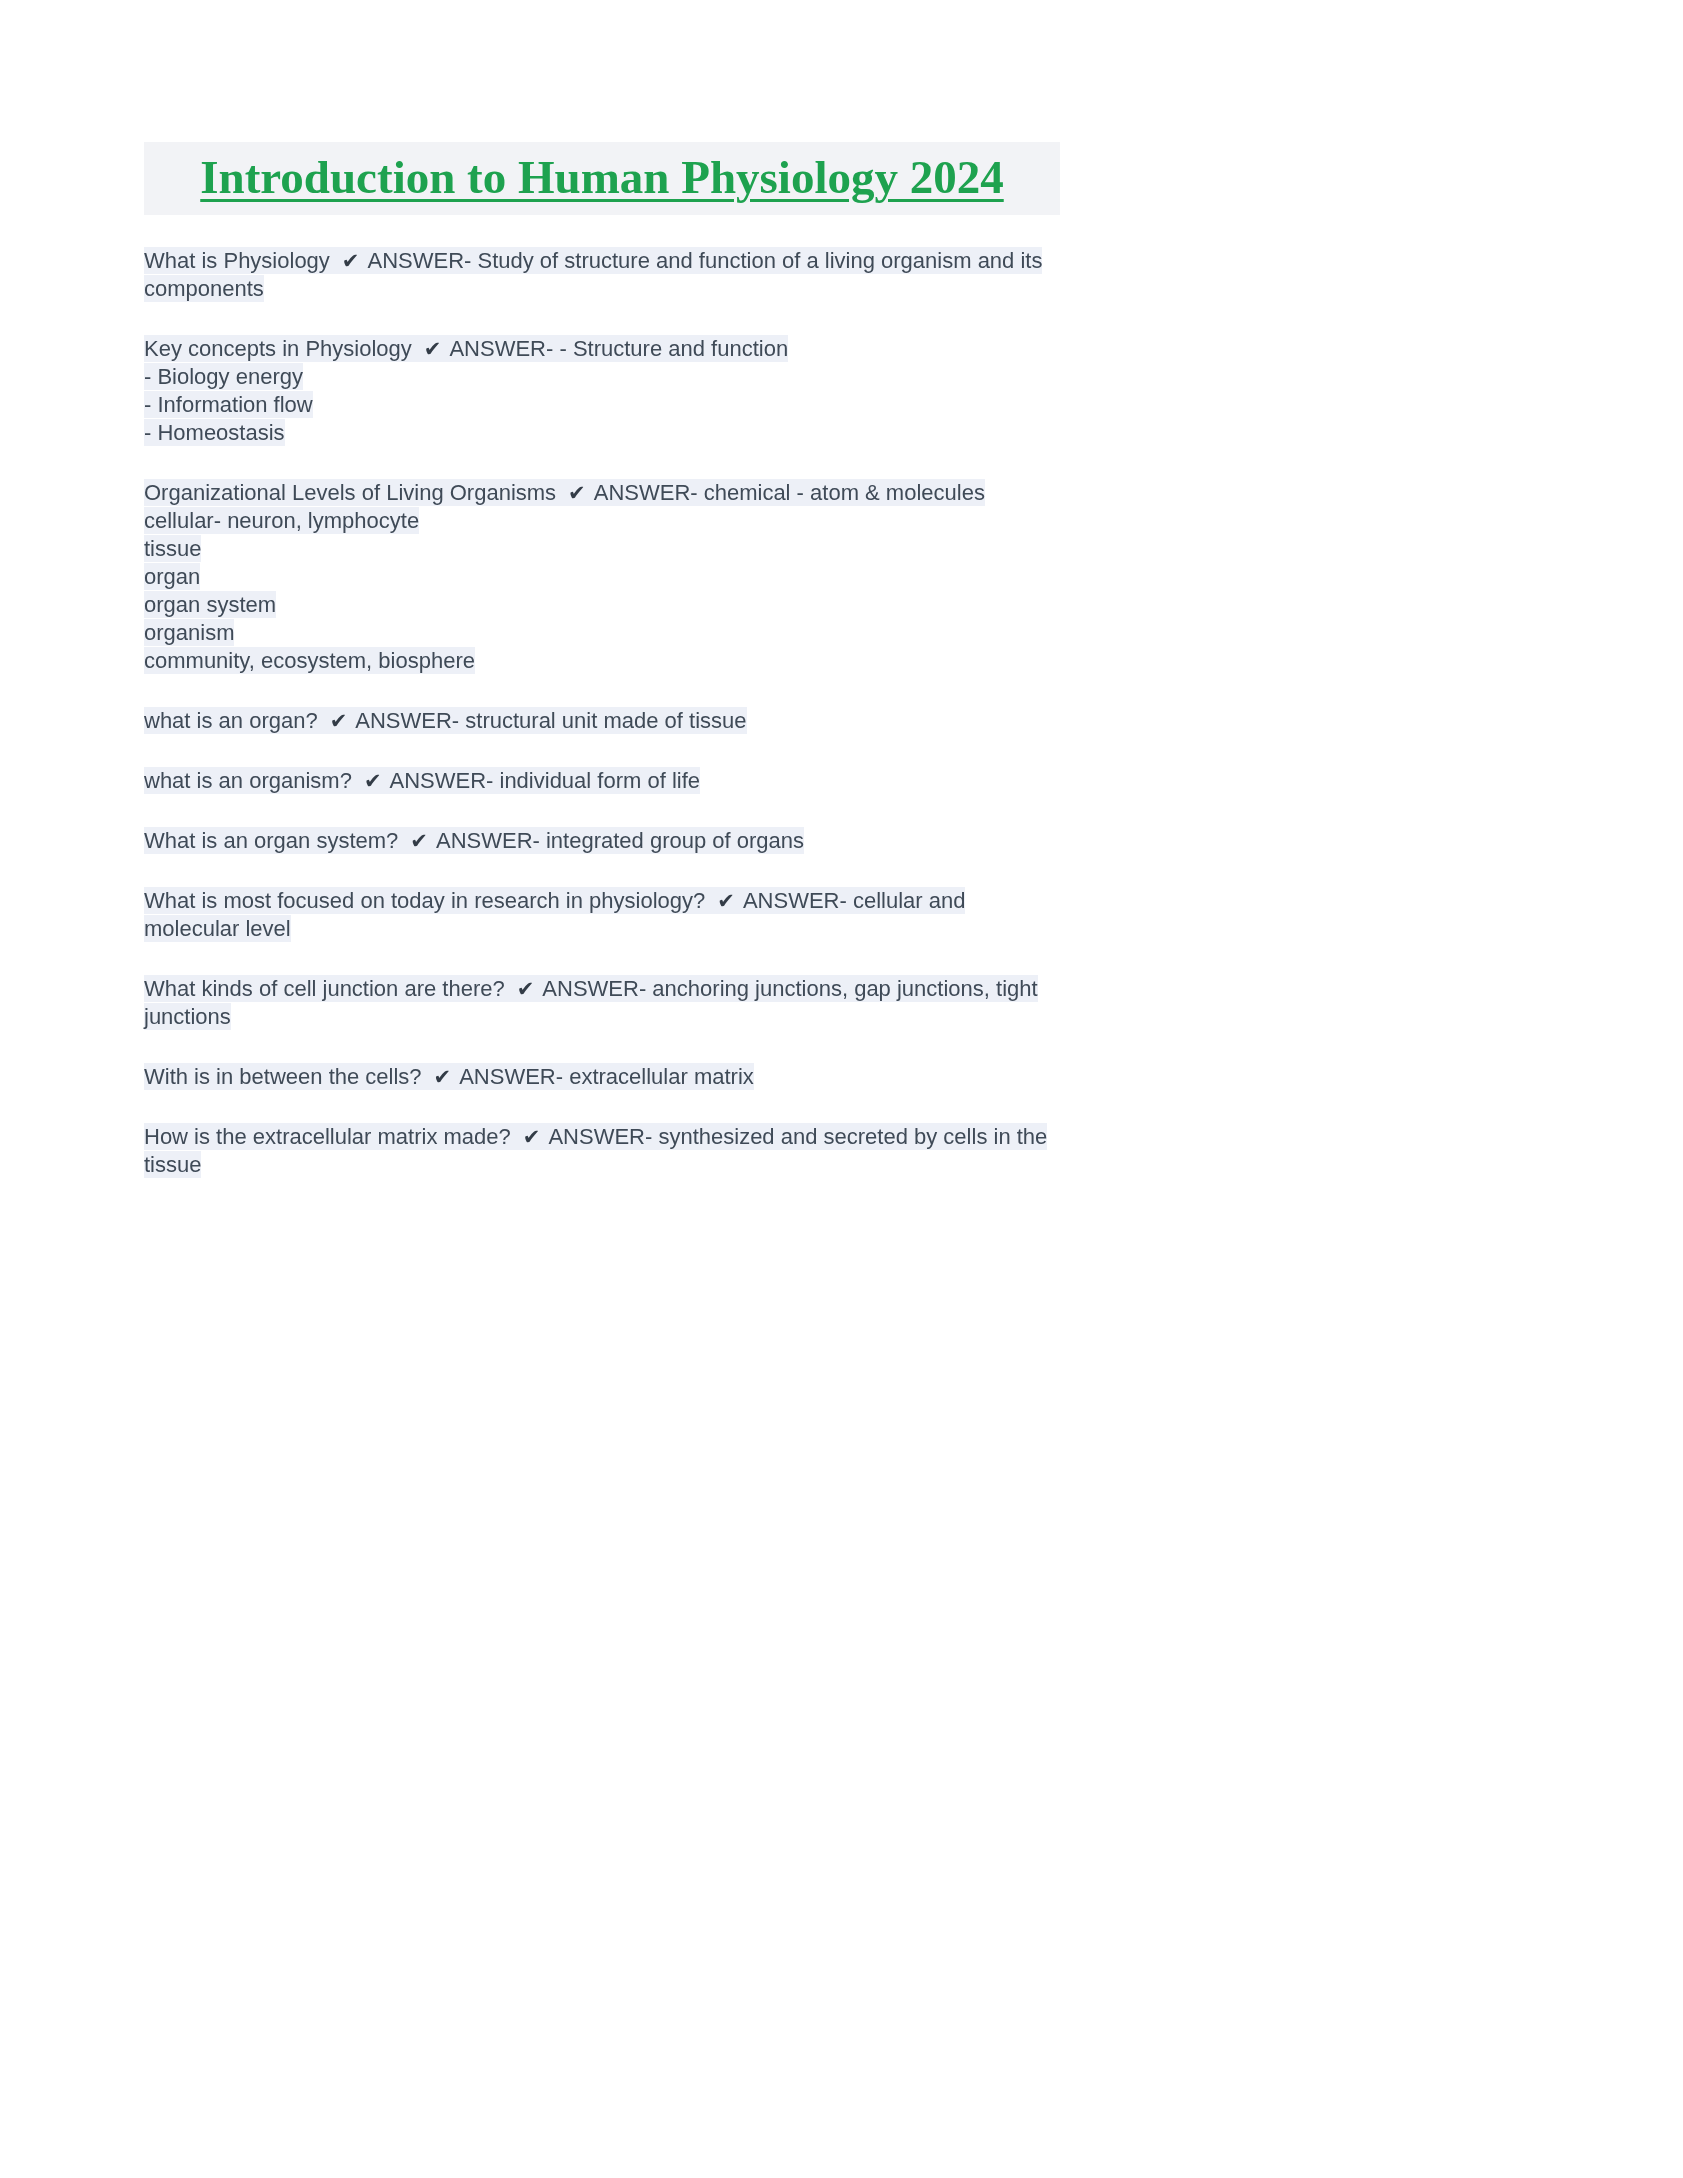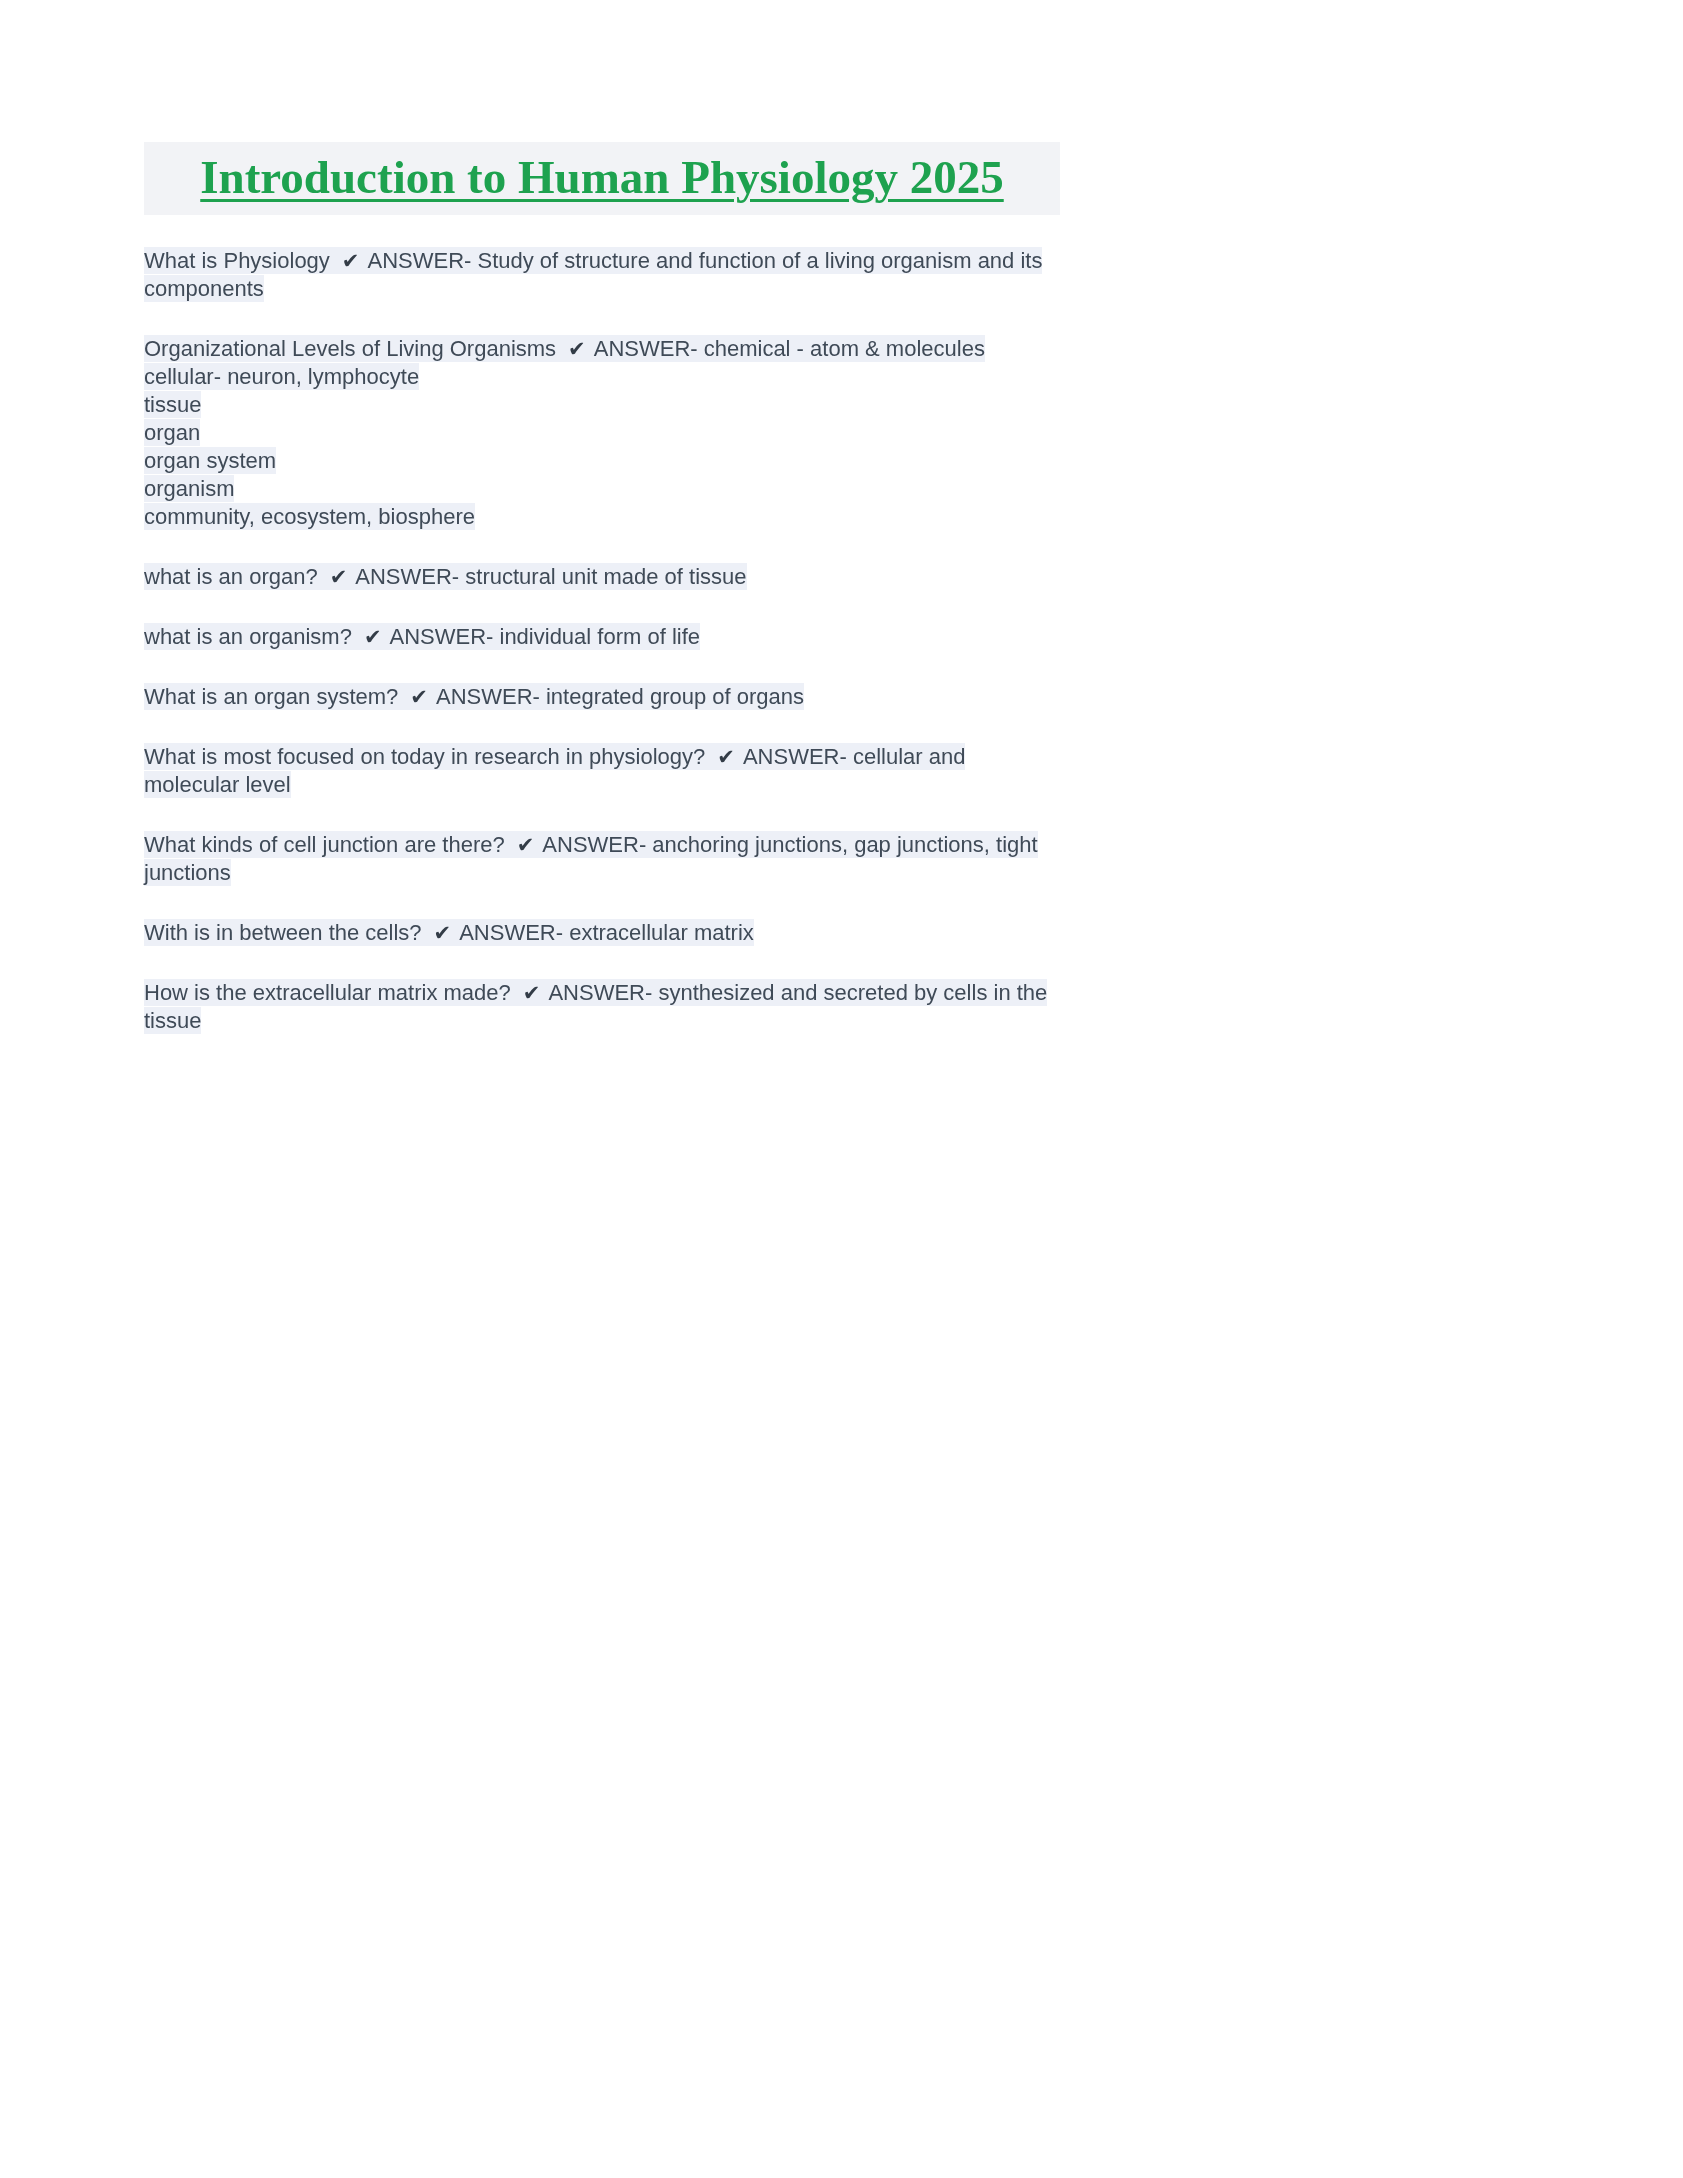--- a/index.html
+++ b/index.html
@@ -57,24 +57,25 @@
     color: #333c47;
     font-size: 21px;
   }
 </style>
 </head>
 <body>
 
 <div class="page">
   <div class="content">
     <h1 class="doc-title">
-      <span class="title-line">Introduction to Human Physiology 2025</span><br>
+      <span class="title-line">Introduction to Human Physiology 2024</span><br>
     </h1>
     <div class="qa-list">
         <p class="qa-item"><span class="hl"><span>What is Physiology</span><span class="check">✔</span><span>ANSWER- Study of structure and function of a living organism and its components</span></span></p>
+        <p class="qa-item"><span class="hl"><span>Key concepts in Physiology</span><span class="check">✔</span><span>ANSWER- - Structure and function</span></span><br><span class="hl">- Biology energy</span><br><span class="hl">- Information flow</span><br><span class="hl">- Homeostasis</span></p>
         <p class="qa-item"><span class="hl"><span>Organizational Levels of Living Organisms</span><span class="check">✔</span><span>ANSWER- chemical - atom &amp; molecules</span></span><br><span class="hl">cellular- neuron, lymphocyte</span><br><span class="hl">tissue</span><br><span class="hl">organ</span><br><span class="hl">organ system</span><br><span class="hl">organism</span><br><span class="hl">community, ecosystem, biosphere</span></p>
         <p class="qa-item"><span class="hl"><span>what is an organ?</span><span class="check">✔</span><span>ANSWER- structural unit made of tissue</span></span></p>
         <p class="qa-item"><span class="hl"><span>what is an organism?</span><span class="check">✔</span><span>ANSWER- individual form of life</span></span></p>
         <p class="qa-item"><span class="hl"><span>What is an organ system?</span><span class="check">✔</span><span>ANSWER- integrated group of organs</span></span></p>
         <p class="qa-item"><span class="hl"><span>What is most focused on today in research in physiology?</span><span class="check">✔</span><span>ANSWER- cellular and molecular level</span></span></p>
         <p class="qa-item"><span class="hl"><span>What kinds of cell junction are there?</span><span class="check">✔</span><span>ANSWER- anchoring junctions, gap junctions, tight junctions</span></span></p>
         <p class="qa-item"><span class="hl"><span>With is in between the cells?</span><span class="check">✔</span><span>ANSWER- extracellular matrix</span></span></p>
         <p class="qa-item"><span class="hl"><span>How is the extracellular matrix made?</span><span class="check">✔</span><span>ANSWER- synthesized and secreted by cells in the tissue</span></span></p>
       </div>
   </div>

